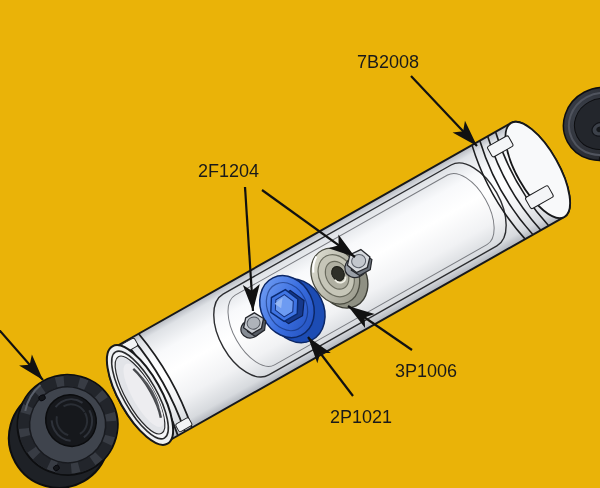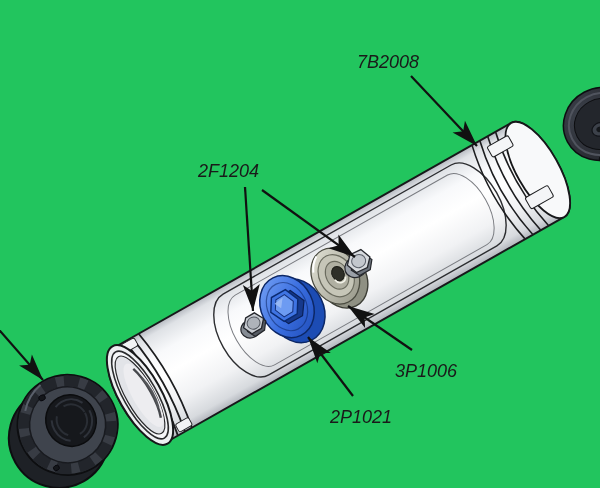--- a/index.html
+++ b/index.html
@@ -1,17 +1,17 @@
 <!DOCTYPE html>
 <html><head>
 <meta charset="utf-8">
 <style>
   html,body{margin:0;padding:0;background:#ffffff;}
-  .stage{position:relative;width:600px;height:488px;background:#22c55e;overflow:hidden;
-         font-family:"Liberation Sans", sans-serif;font-style:italic;}
+  .stage{position:relative;width:600px;height:488px;background:#eab308;overflow:hidden;
+         font-family:"Liberation Sans", sans-serif;}
   svg{display:block;}
   text.part-label{font-family:"Liberation Sans", sans-serif;font-size:18px;fill:#1a1a1a;}
   .leader{stroke:#111111;stroke-width:2.2;fill:none;}
 </style>
 </head>
 <body>
 
 <div class="stage">
 <svg width="600" height="488" viewBox="0 0 600 488">
   <defs>

